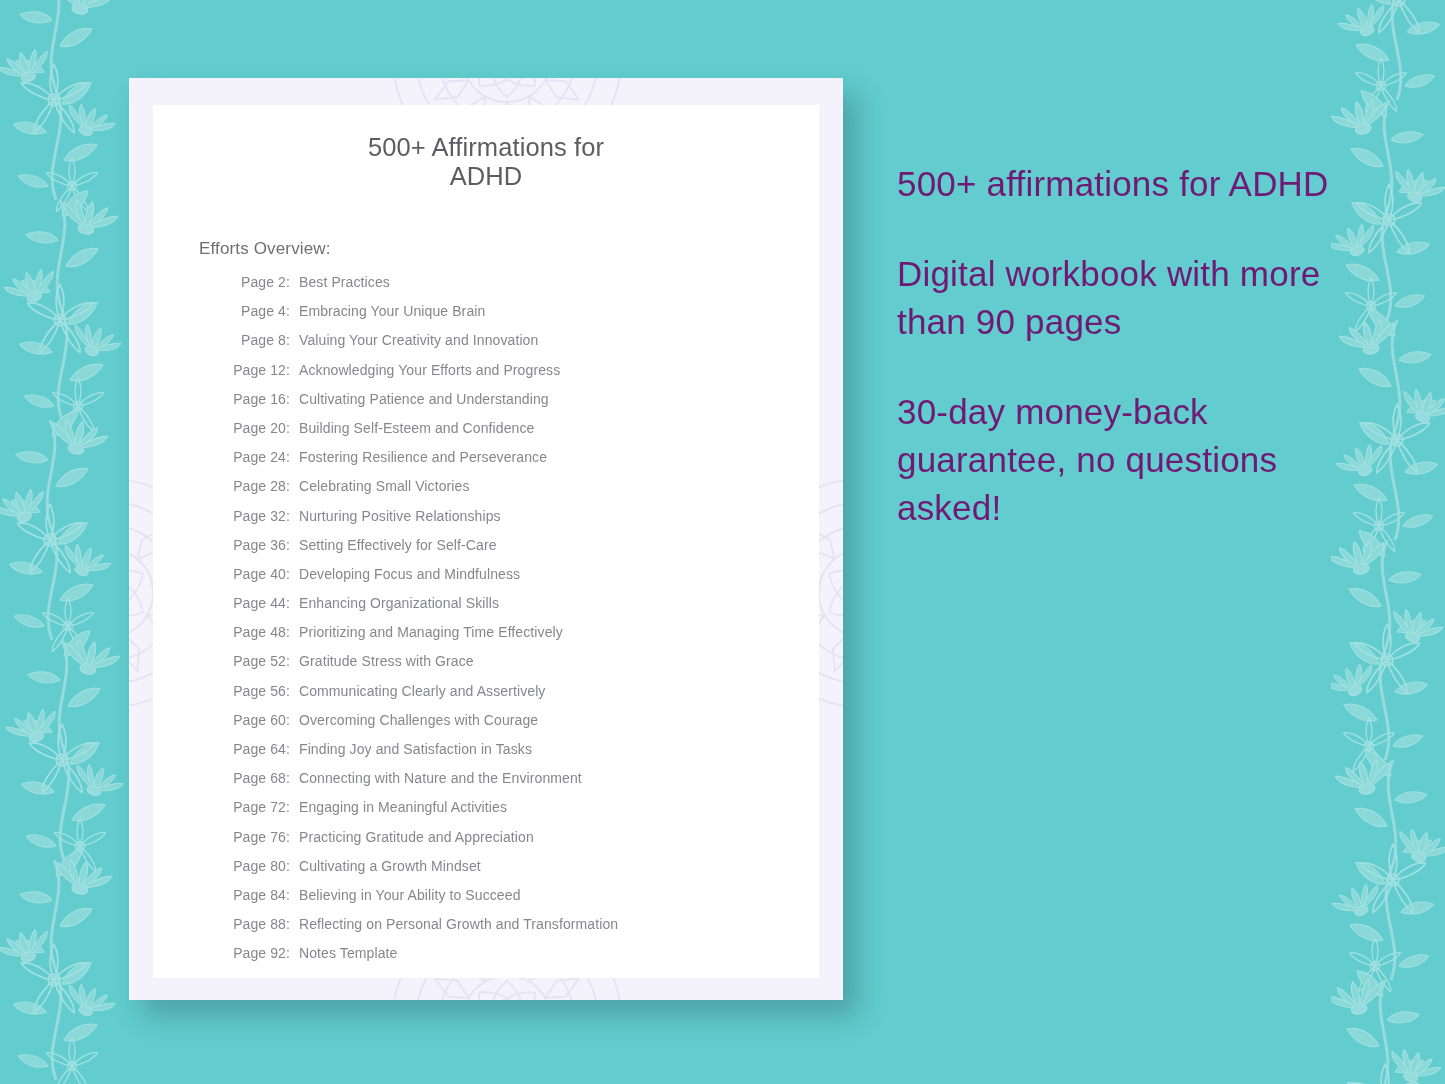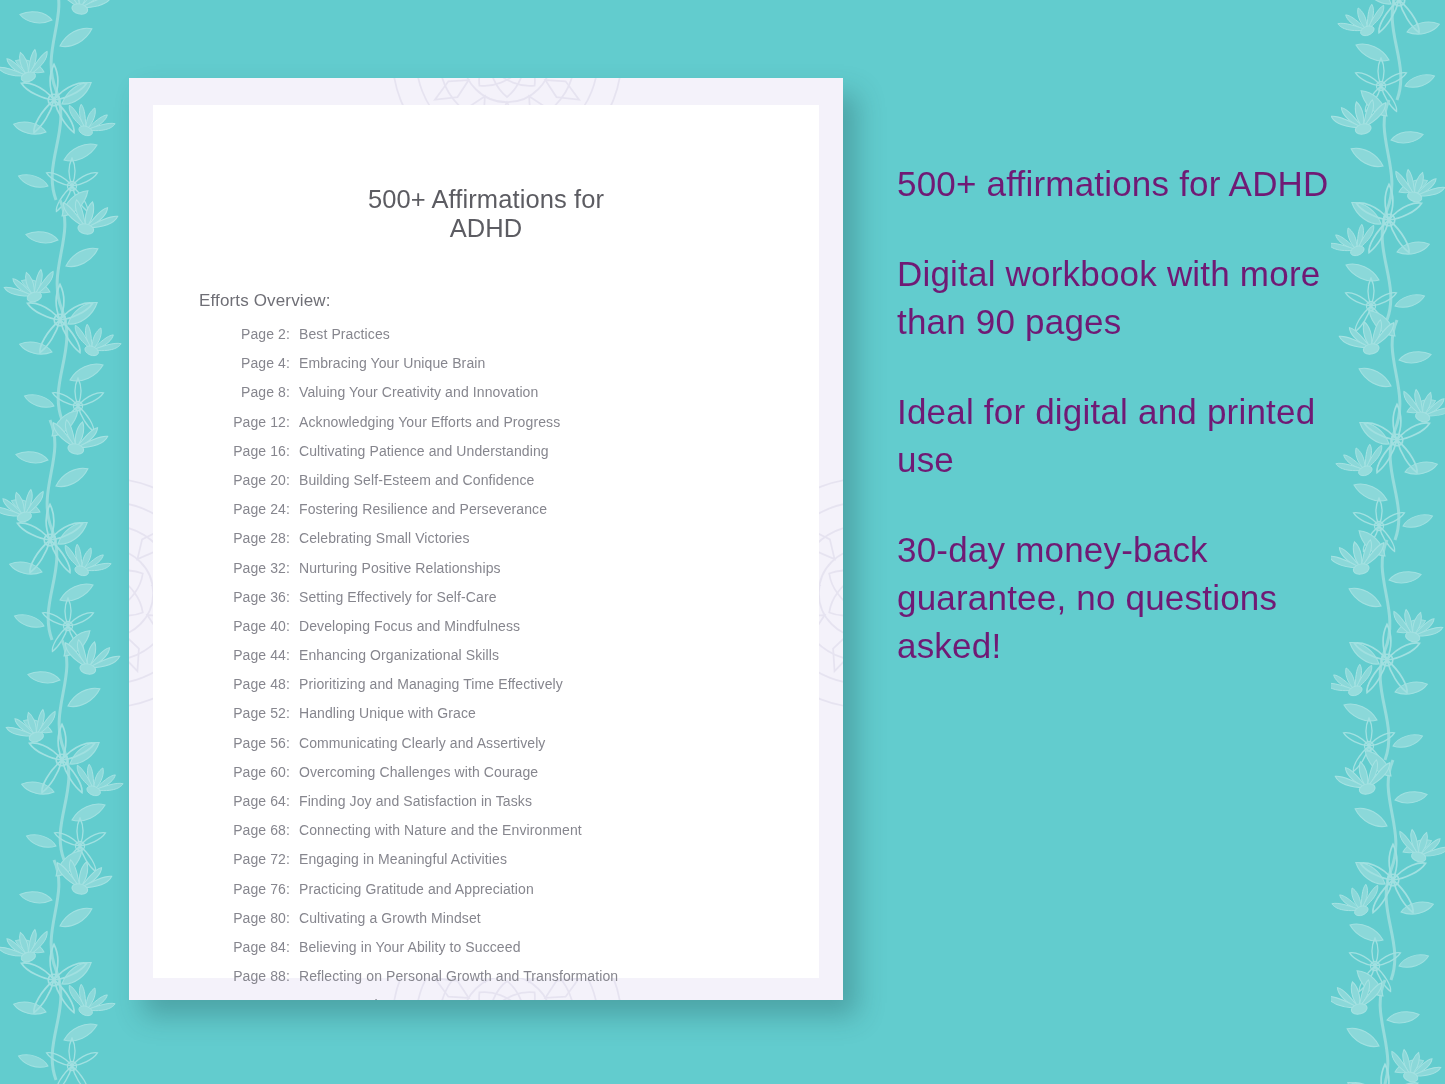--- a/index.html
+++ b/index.html
@@ -57,21 +57,21 @@
     position: absolute;
     left: 24px;
     top: 27px;
     width: 666px;
     height: 873px;
     background: #FFFFFF;
     z-index: 2;
   }
 
   .doc-title {
-    margin-top: 80px;
+    margin-top: 28px;
     text-align: center;
     font-size: 25.5px;
     line-height: 29px;
     font-weight: 400;
     color: #5C5C62;
     letter-spacing: 0.1px;
   }
 
   .overview-label {
     margin-top: 48px;
@@ -381,21 +381,21 @@
           <span class="toc-title">Enhancing Organizational Skills</span>
       </li>
       <li class="toc-row">
         <span class="toc-page">Page 48</span>
           <span class="toc-colon">:</span>
           <span class="toc-title">Prioritizing and Managing Time Effectively</span>
       </li>
       <li class="toc-row">
         <span class="toc-page">Page 52</span>
           <span class="toc-colon">:</span>
-          <span class="toc-title">Handling Unique with Grace</span>
+          <span class="toc-title">Gratitude Stress with Grace</span>
       </li>
       <li class="toc-row">
         <span class="toc-page">Page 56</span>
           <span class="toc-colon">:</span>
           <span class="toc-title">Communicating Clearly and Assertively</span>
       </li>
       <li class="toc-row">
         <span class="toc-page">Page 60</span>
           <span class="toc-colon">:</span>
           <span class="toc-title">Overcoming Challenges with Courage</span>
@@ -440,15 +440,14 @@
           <span class="toc-colon">:</span>
           <span class="toc-title">Notes Template</span>
       </li>
     </ul>
   </div>
 </div>
 
 <div class="marketing">
   <p>500+ affirmations for ADHD</p>
   <p>Digital workbook with more than 90 pages</p>
-  <p>Ideal for digital and printed use</p>
   <p>30-day money-back guarantee, no questions asked!</p>
 </div>
 
 </body></html>

